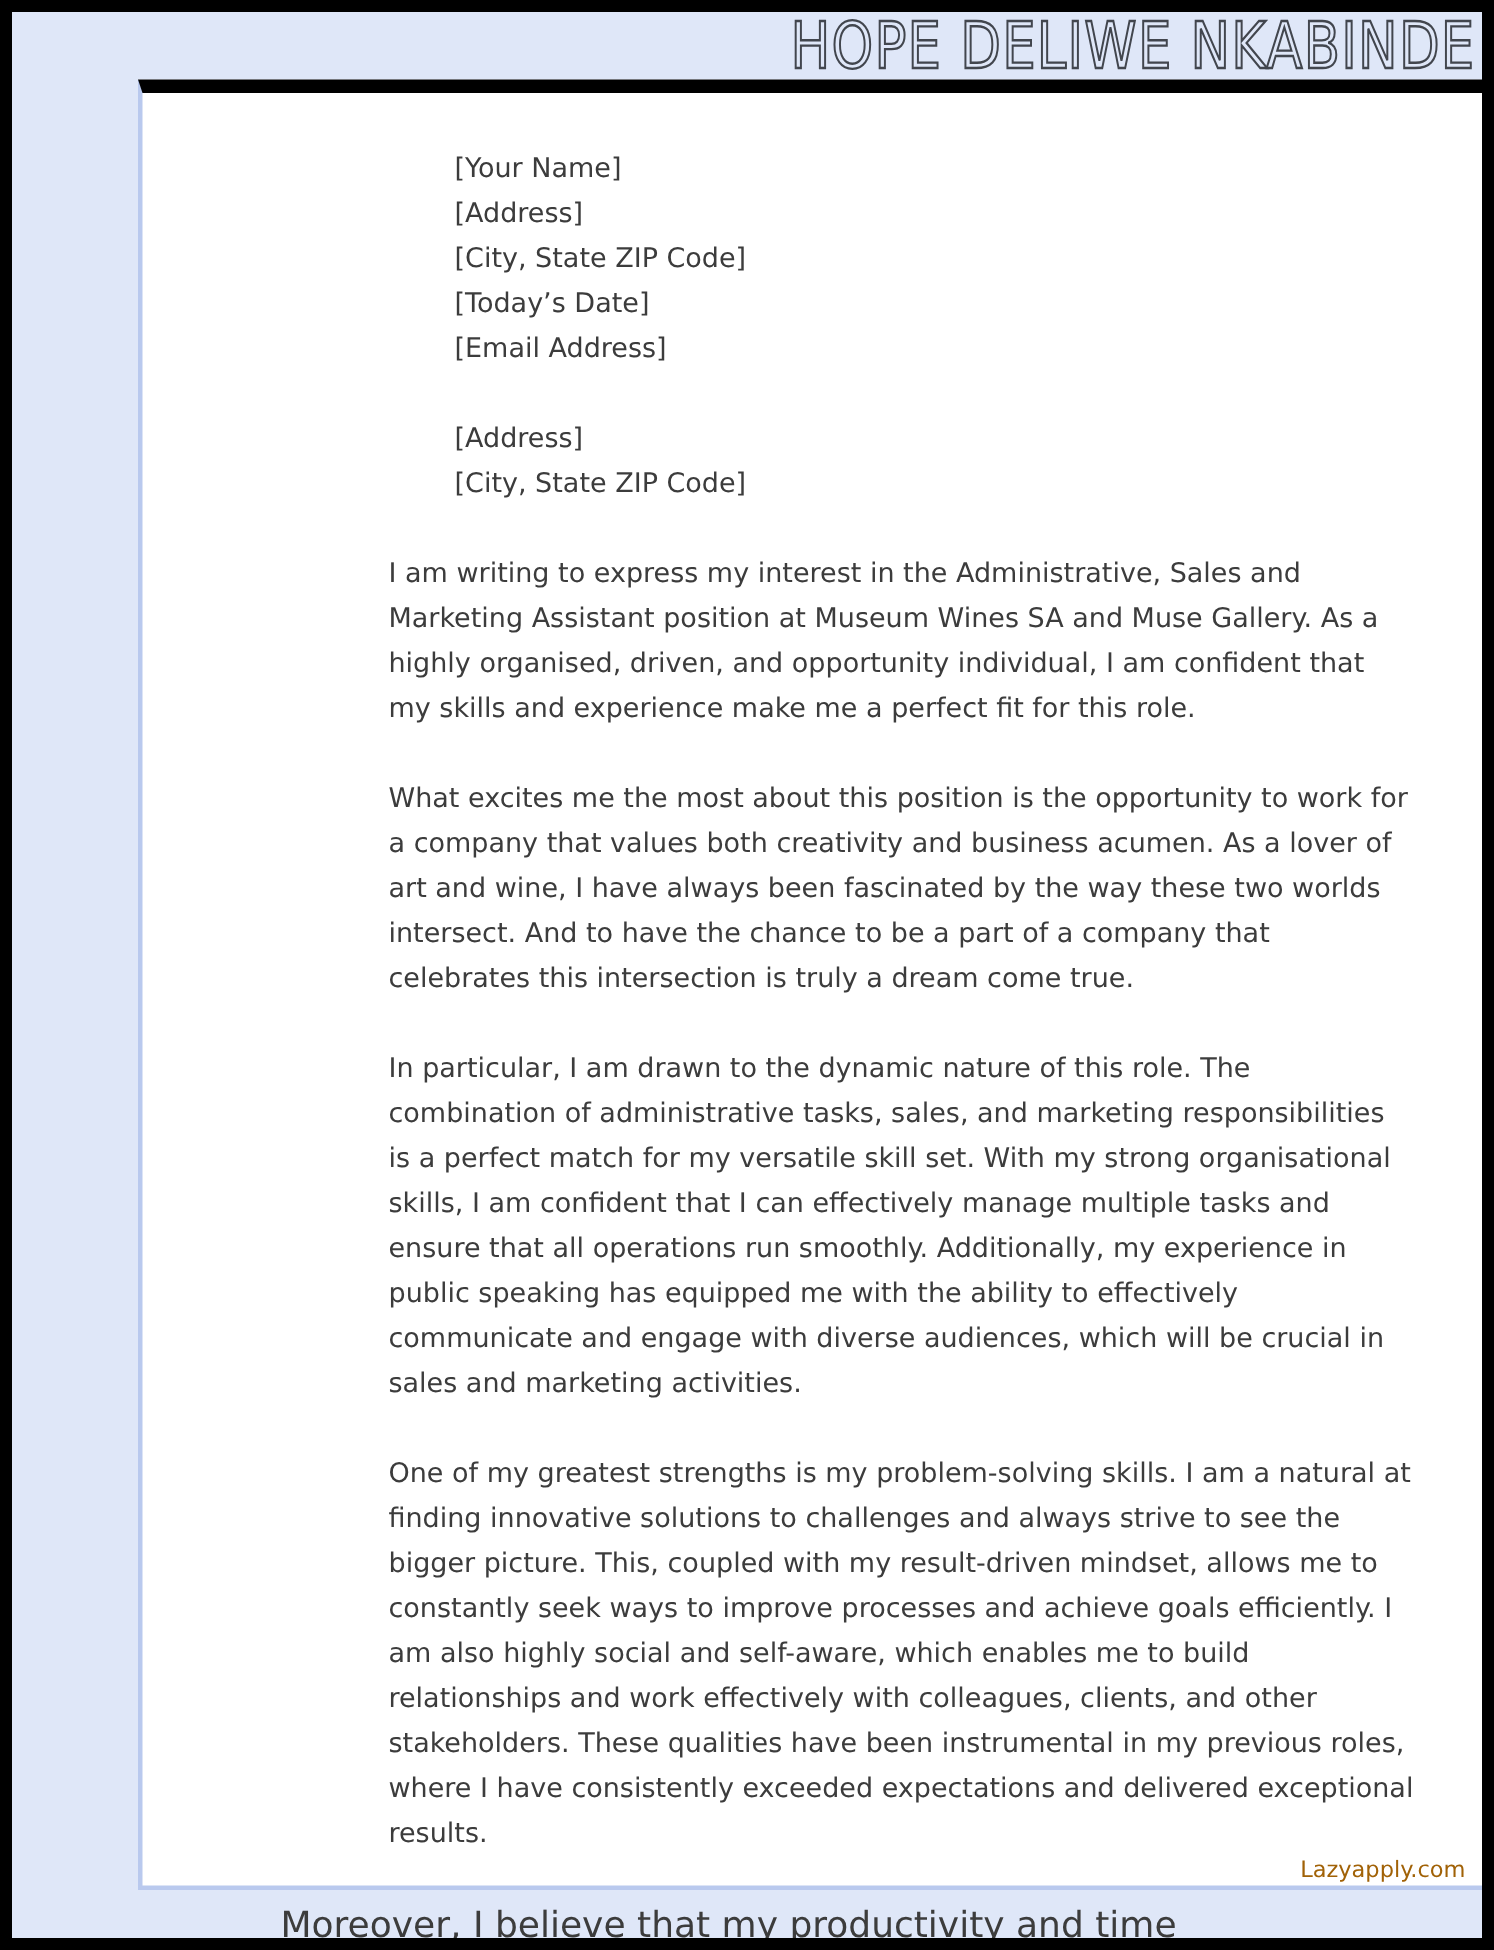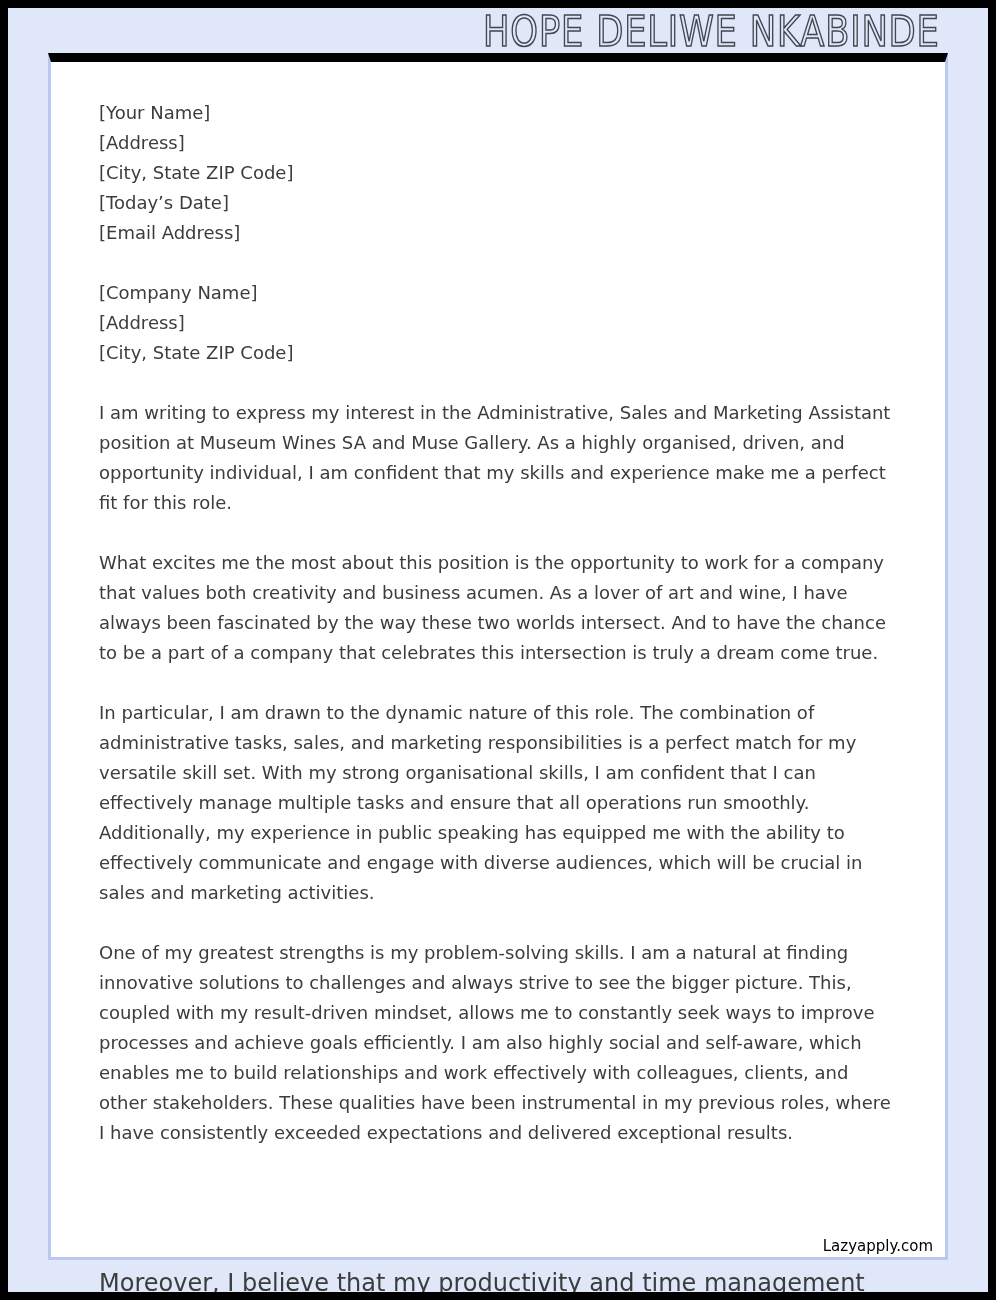--- a/index.html
+++ b/index.html
@@ -3,21 +3,21 @@
 <meta charset="utf-8">
 <style>
   :root{
     --background:#dfe7f8;
     --frame:#000000;
     --doc-border:#b9c9ee;
     --doc-bg:#ffffff;
     --text:#3c3c3c;
     --header-outline:#42464e;
   }
-  *{box-sizing:border-box;}
+  *{box-sizing:border-box;padding-left:44px;}
   html,body{margin:0;padding:0;background:#fff;}
   body{font-family:"DejaVu Sans","Liberation Sans",sans-serif;}
   .canvas{
     position:relative;
     width:996px;height:1300px;
     background:var(--background);
     border:8px solid var(--frame);
     overflow:hidden;
   }
   .header-row{
@@ -41,29 +41,30 @@
     margin-left:40px;
     width:900px;height:1207px;
     background:var(--doc-bg);
     border:3px solid var(--doc-border);
     border-top:9px solid var(--frame);
   }
   .doc-content{
     padding:36px 46px 0 48px;
     font-size:18px;line-height:30px;
     color:var(--text);
+    margin-left:28px;
   }
   .block{margin:0 0 30px 0;}
   .line{margin:0;}
   .para{margin:0 0 30px 0;}
   .watermark{
     position:absolute;
     right:12px;bottom:1px;
     font-size:15px;line-height:20px;
-    color:#000000;
+    color:#a16207;
   }
   .overflow-line{
     margin:8px 0 0 91px;
     width:806px;
     font-size:24px;line-height:30px;
     color:var(--text);
   }
 </style>
 </head>
 <body>
@@ -79,21 +80,20 @@
 
       <div class="block">
         <div class="line">[Your Name]</div>
         <div class="line">[Address]</div>
         <div class="line">[City, State ZIP Code]</div>
         <div class="line">[Today’s Date]</div>
         <div class="line">[Email Address]</div>
       </div>
 
       <div class="block">
-        <div class="line">[Company Name]</div>
         <div class="line">[Address]</div>
         <div class="line">[City, State ZIP Code]</div>
       </div>
 
 
       <p class="para">I am writing to express my interest in the Administrative, Sales and Marketing Assistant position at Museum Wines SA and Muse Gallery. As a highly organised, driven, and opportunity individual, I am confident that my skills and experience make me a perfect fit for this role.</p>
       <p class="para">What excites me the most about this position is the opportunity to work for a company that values both creativity and business acumen. As a lover of art and wine, I have always been fascinated by the way these two worlds intersect. And to have the chance to be a part of a company that celebrates this intersection is truly a dream come true.</p>
       <p class="para">In particular, I am drawn to the dynamic nature of this role. The combination of administrative tasks, sales, and marketing responsibilities is a perfect match for my versatile skill set. With my strong organisational skills, I am confident that I can effectively manage multiple tasks and ensure that all operations run smoothly. Additionally, my experience in public speaking has equipped me with the ability to effectively communicate and engage with diverse audiences, which will be crucial in sales and marketing activities.</p>
       <p class="para">One of my greatest strengths is my problem-solving skills. I am a natural at finding innovative solutions to challenges and always strive to see the bigger picture. This, coupled with my result-driven mindset, allows me to constantly seek ways to improve processes and achieve goals efficiently. I am also highly social and self-aware, which enables me to build relationships and work effectively with colleagues, clients, and other stakeholders. These qualities have been instrumental in my previous roles, where I have consistently exceeded expectations and delivered exceptional results.</p>
 

